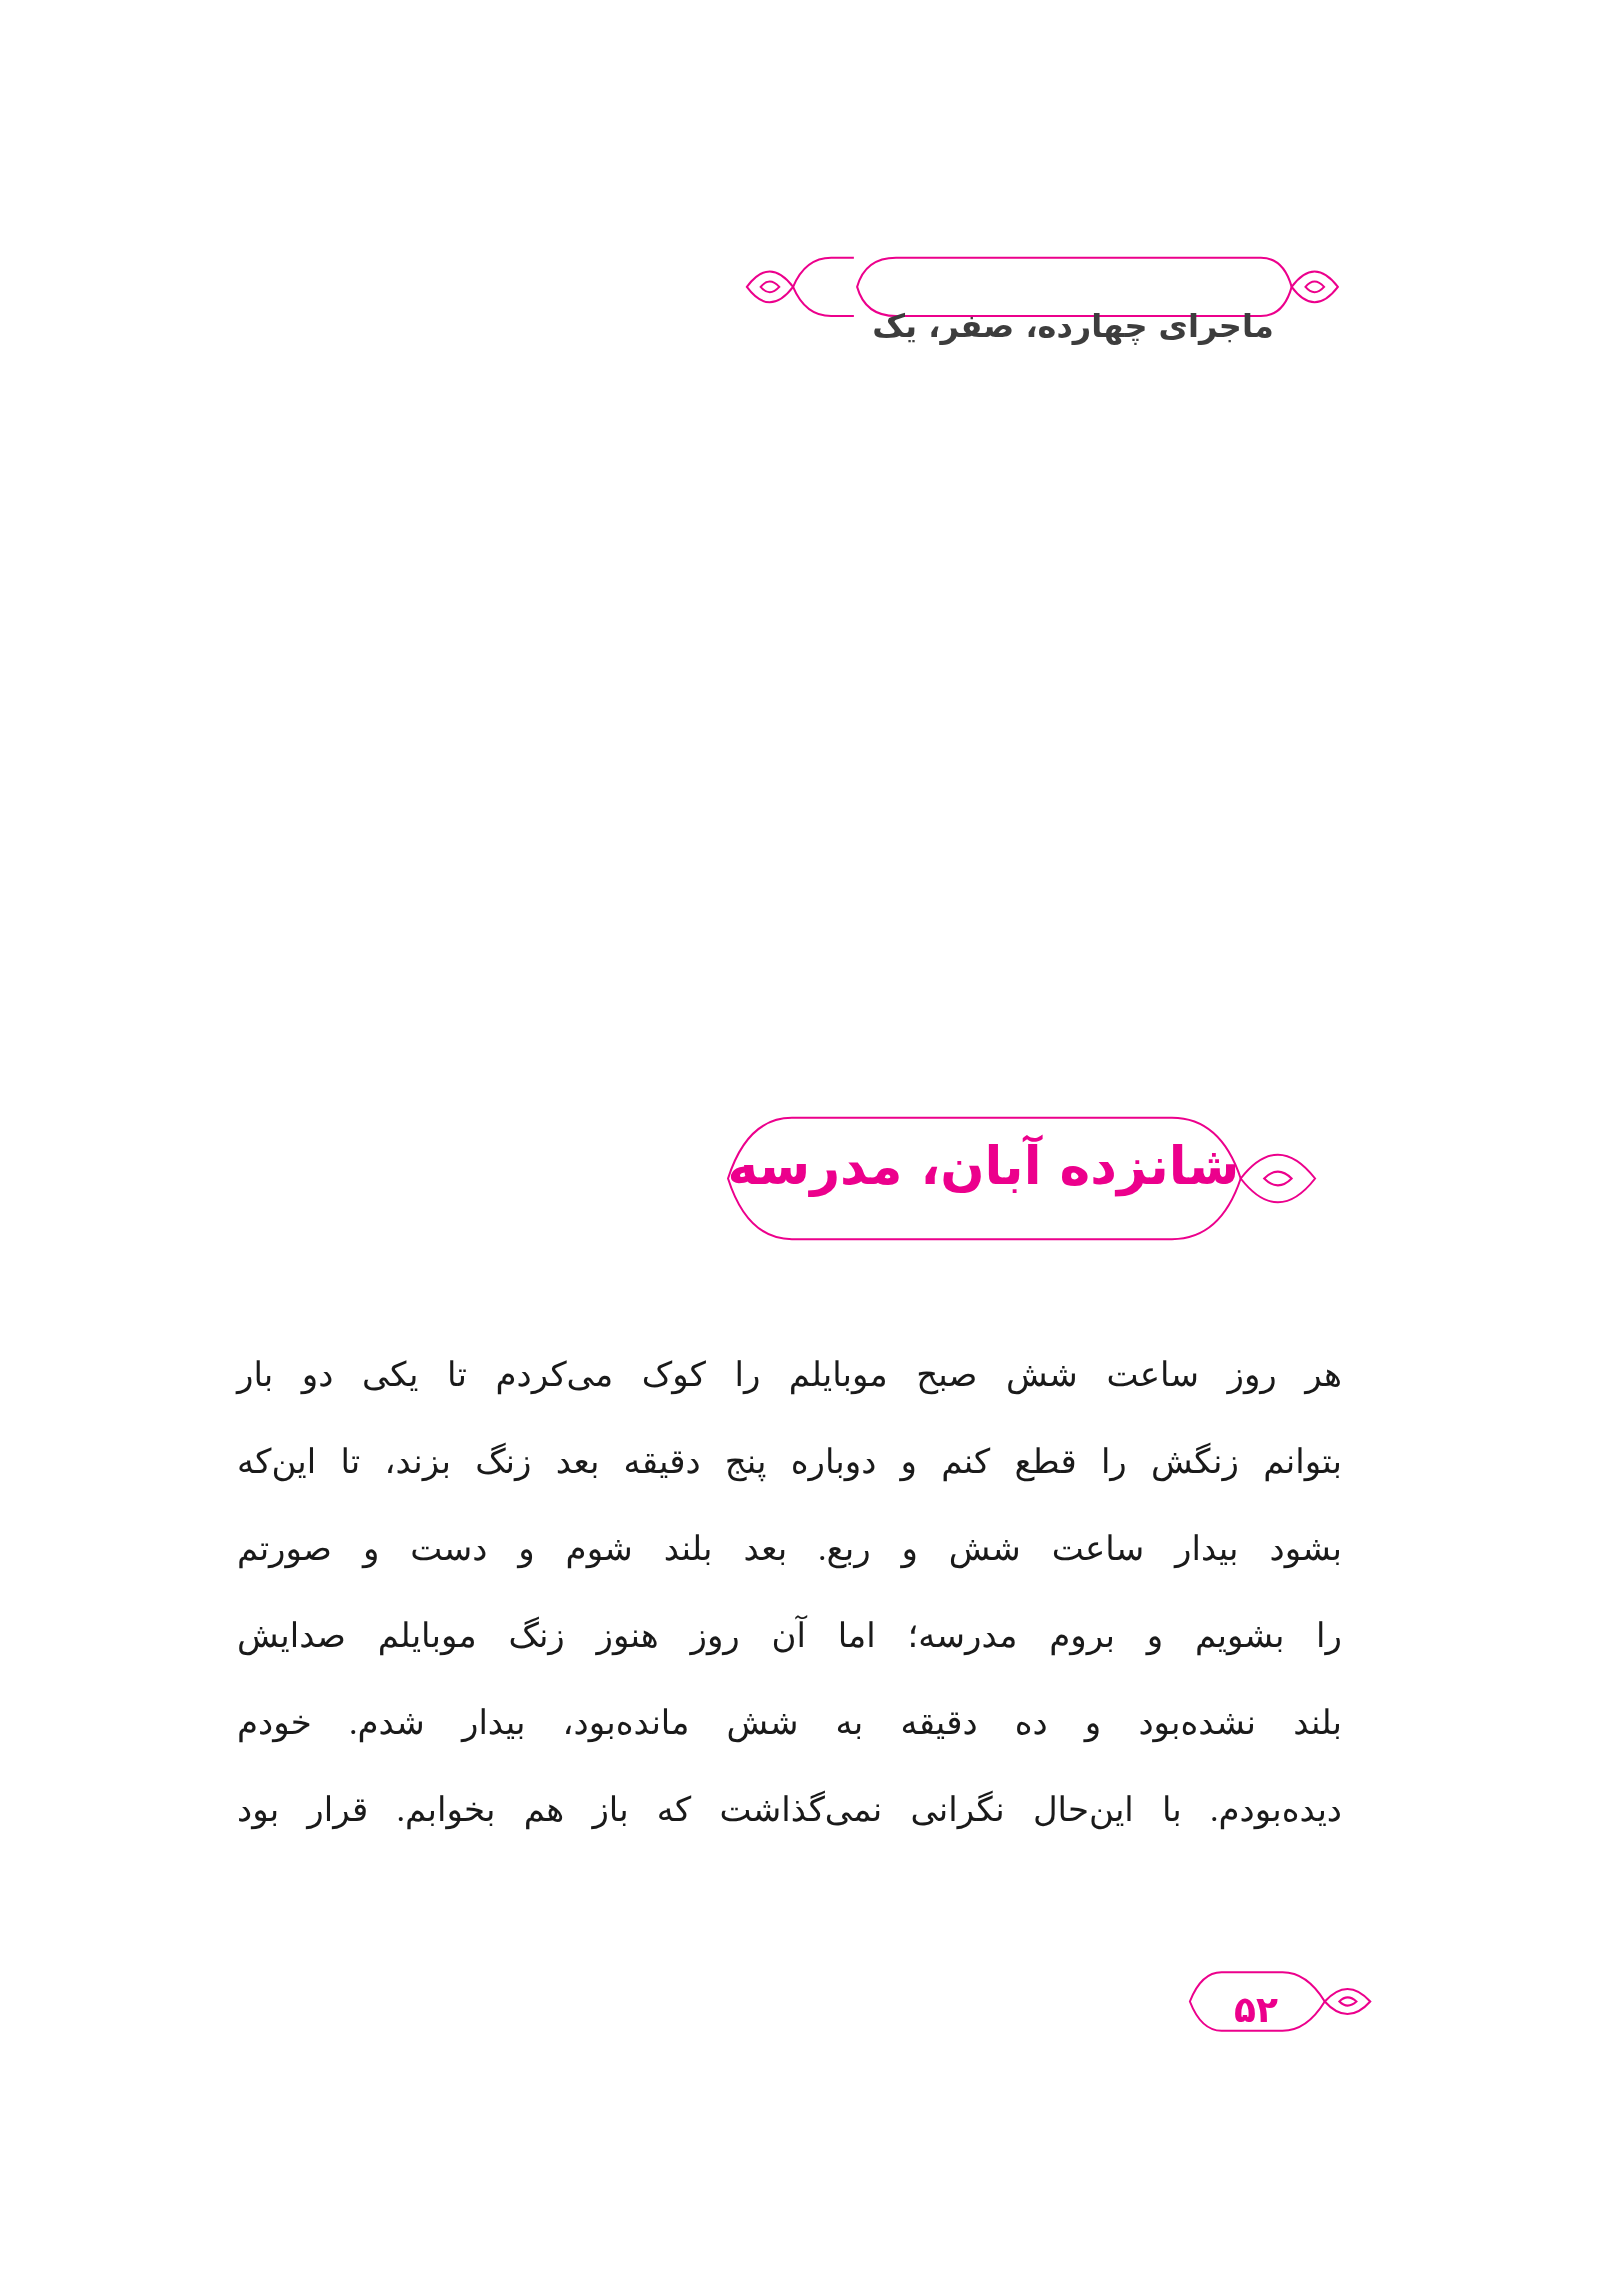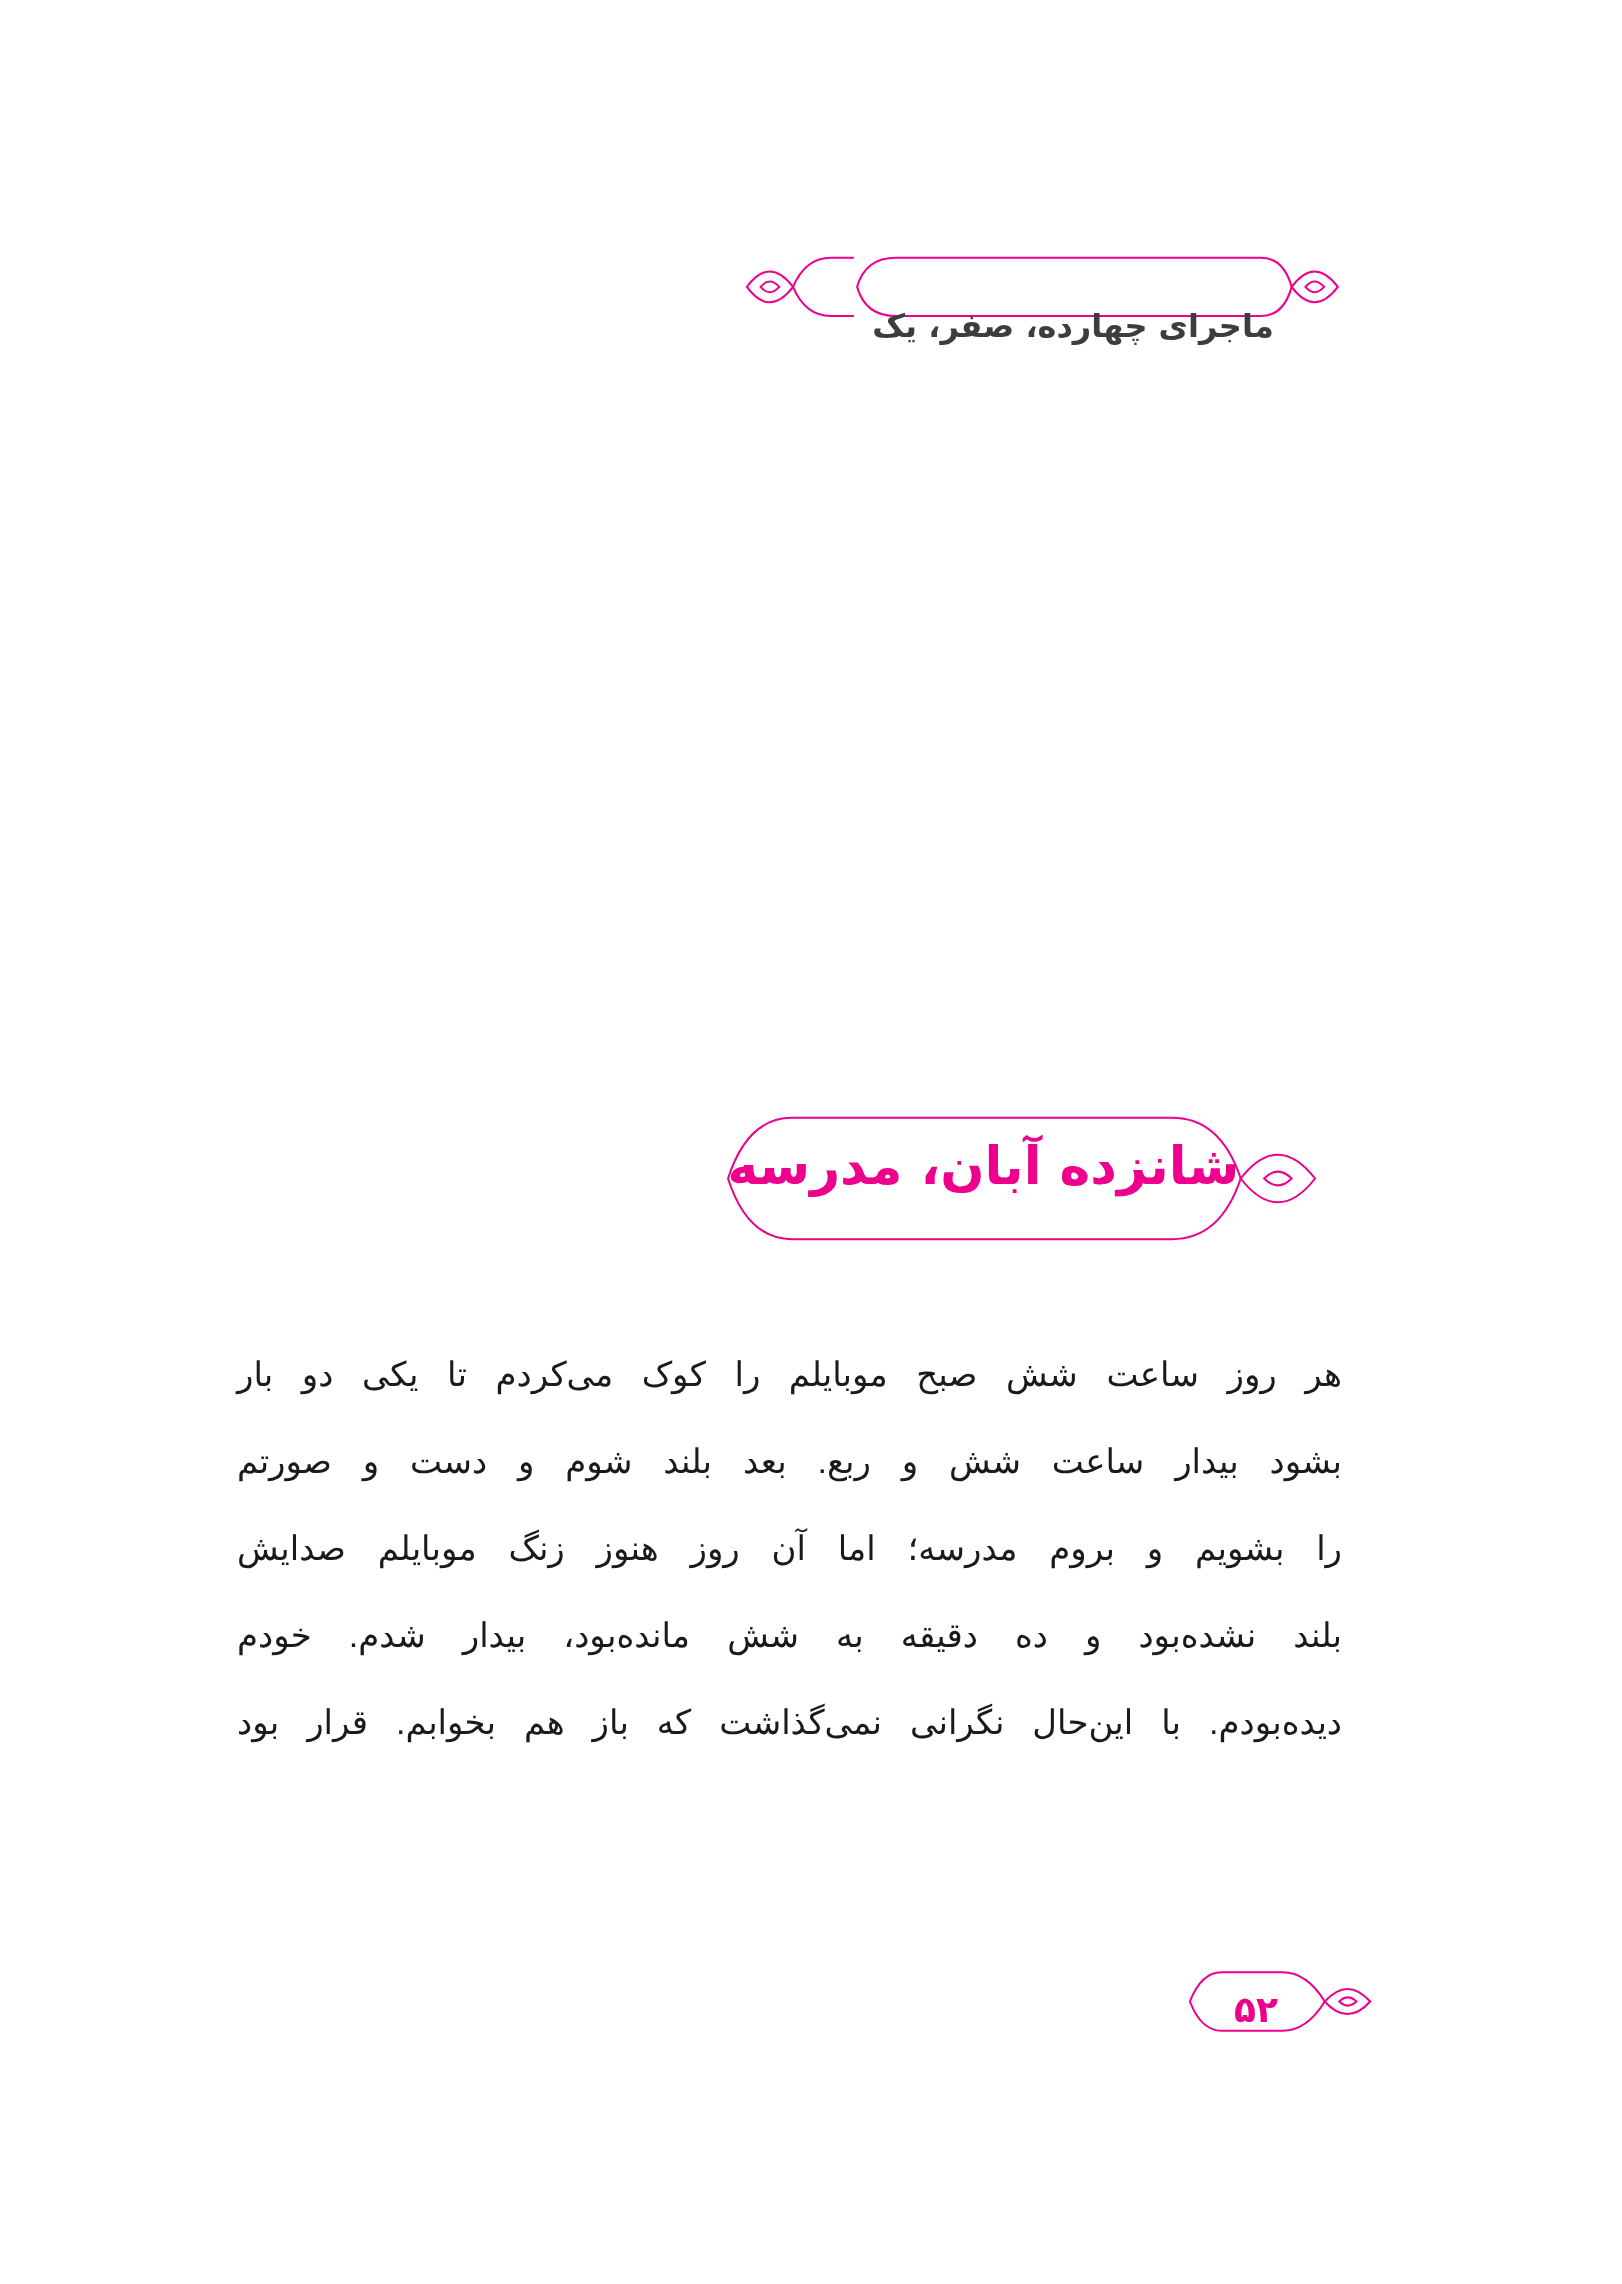--- a/index.html
+++ b/index.html
@@ -13,21 +13,21 @@
     direction: rtl; font-weight: bold; font-size: 32px; color: #3d3d3d; margin-top: 39px;
   }
   .chapter-title {
     position: absolute; left: 726px; top: 1118px; width: 515px; height: 95px;
     display: flex; align-items: center; justify-content: center;
     direction: rtl; font-weight: bold; font-size: 52px; color: #ec008c;
   }
   .body-text {
     position: absolute; left: 237px; top: 1331px; width: 1105px;
     direction: rtl; text-align: justify; text-align-last: justify;
-    font-family: Liberation Sans, sans-serif; font-size: 34px; line-height: 87px;
+    font-family: Liberation Serif, serif; font-size: 34px; line-height: 87px;
     color: #1a1a1a;
   }
   .body-line { display: block; height: 87px; white-space: nowrap; text-align: justify; text-align-last: justify; }
   .page-number {
     position: absolute; left: 1189px; top: 1972px; width: 134px; height: 58px;
     display: flex; align-items: center; justify-content: center;
     font-weight: bold; font-size: 36px; color: #ec008c; margin-top: 8px;
   }
 </style>
 </head>
@@ -57,20 +57,21 @@
       <path d="M85 6 L555 6 Q615 6 640 81 Q615 156 555 156 L85 156 Q30 156 6 81 Q30 6 85 6 Z"></path>
       <path d="M640 81 Q686 22 732 81 Q686 140 640 81 Z"></path>
       <path d="M669 81 Q686 64 703 81 Q686 98 669 81 Z"></path>
     </g>
   </svg>
 </div>
 <div class="chapter-title">شانزده آبان، مدرسه</div>
 
 <div class="body-text">
   <span class="body-line">هر روز ساعت شش صبح موبایلم را کوک می‌کردم تا یکی دو بار</span>
+  <span class="body-line">بتوانم زنگش را قطع کنم و دوباره پنج دقیقه بعد زنگ بزند، تا این‌که</span>
   <span class="body-line">بشود بیدار ساعت شش و ربع. بعد بلند شوم و دست و صورتم</span>
   <span class="body-line">را بشویم و بروم مدرسه؛ اما آن روز هنوز زنگ موبایلم صدایش</span>
   <span class="body-line">بلند نشده‌بود و ده دقیقه به شش مانده‌بود، بیدار شدم. خودم</span>
   <span class="body-line">دیده‌بودم. با این‌حال نگرانی نمی‌گذاشت که باز هم بخوابم. قرار بود</span>
 </div>
 
 <div class="abs" style="left:1185px; top:1968px; width:195px; height:67px;">
   <svg width="195" height="67" viewBox="0 0 240 82">
     <g fill="none" stroke="#ec008c" stroke-width="2.5">
       <path d="M45 5 L120 5 Q150 5 172 41 Q150 77 120 77 L45 77 Q20 77 6 41 Q20 5 45 5 Z"></path>

